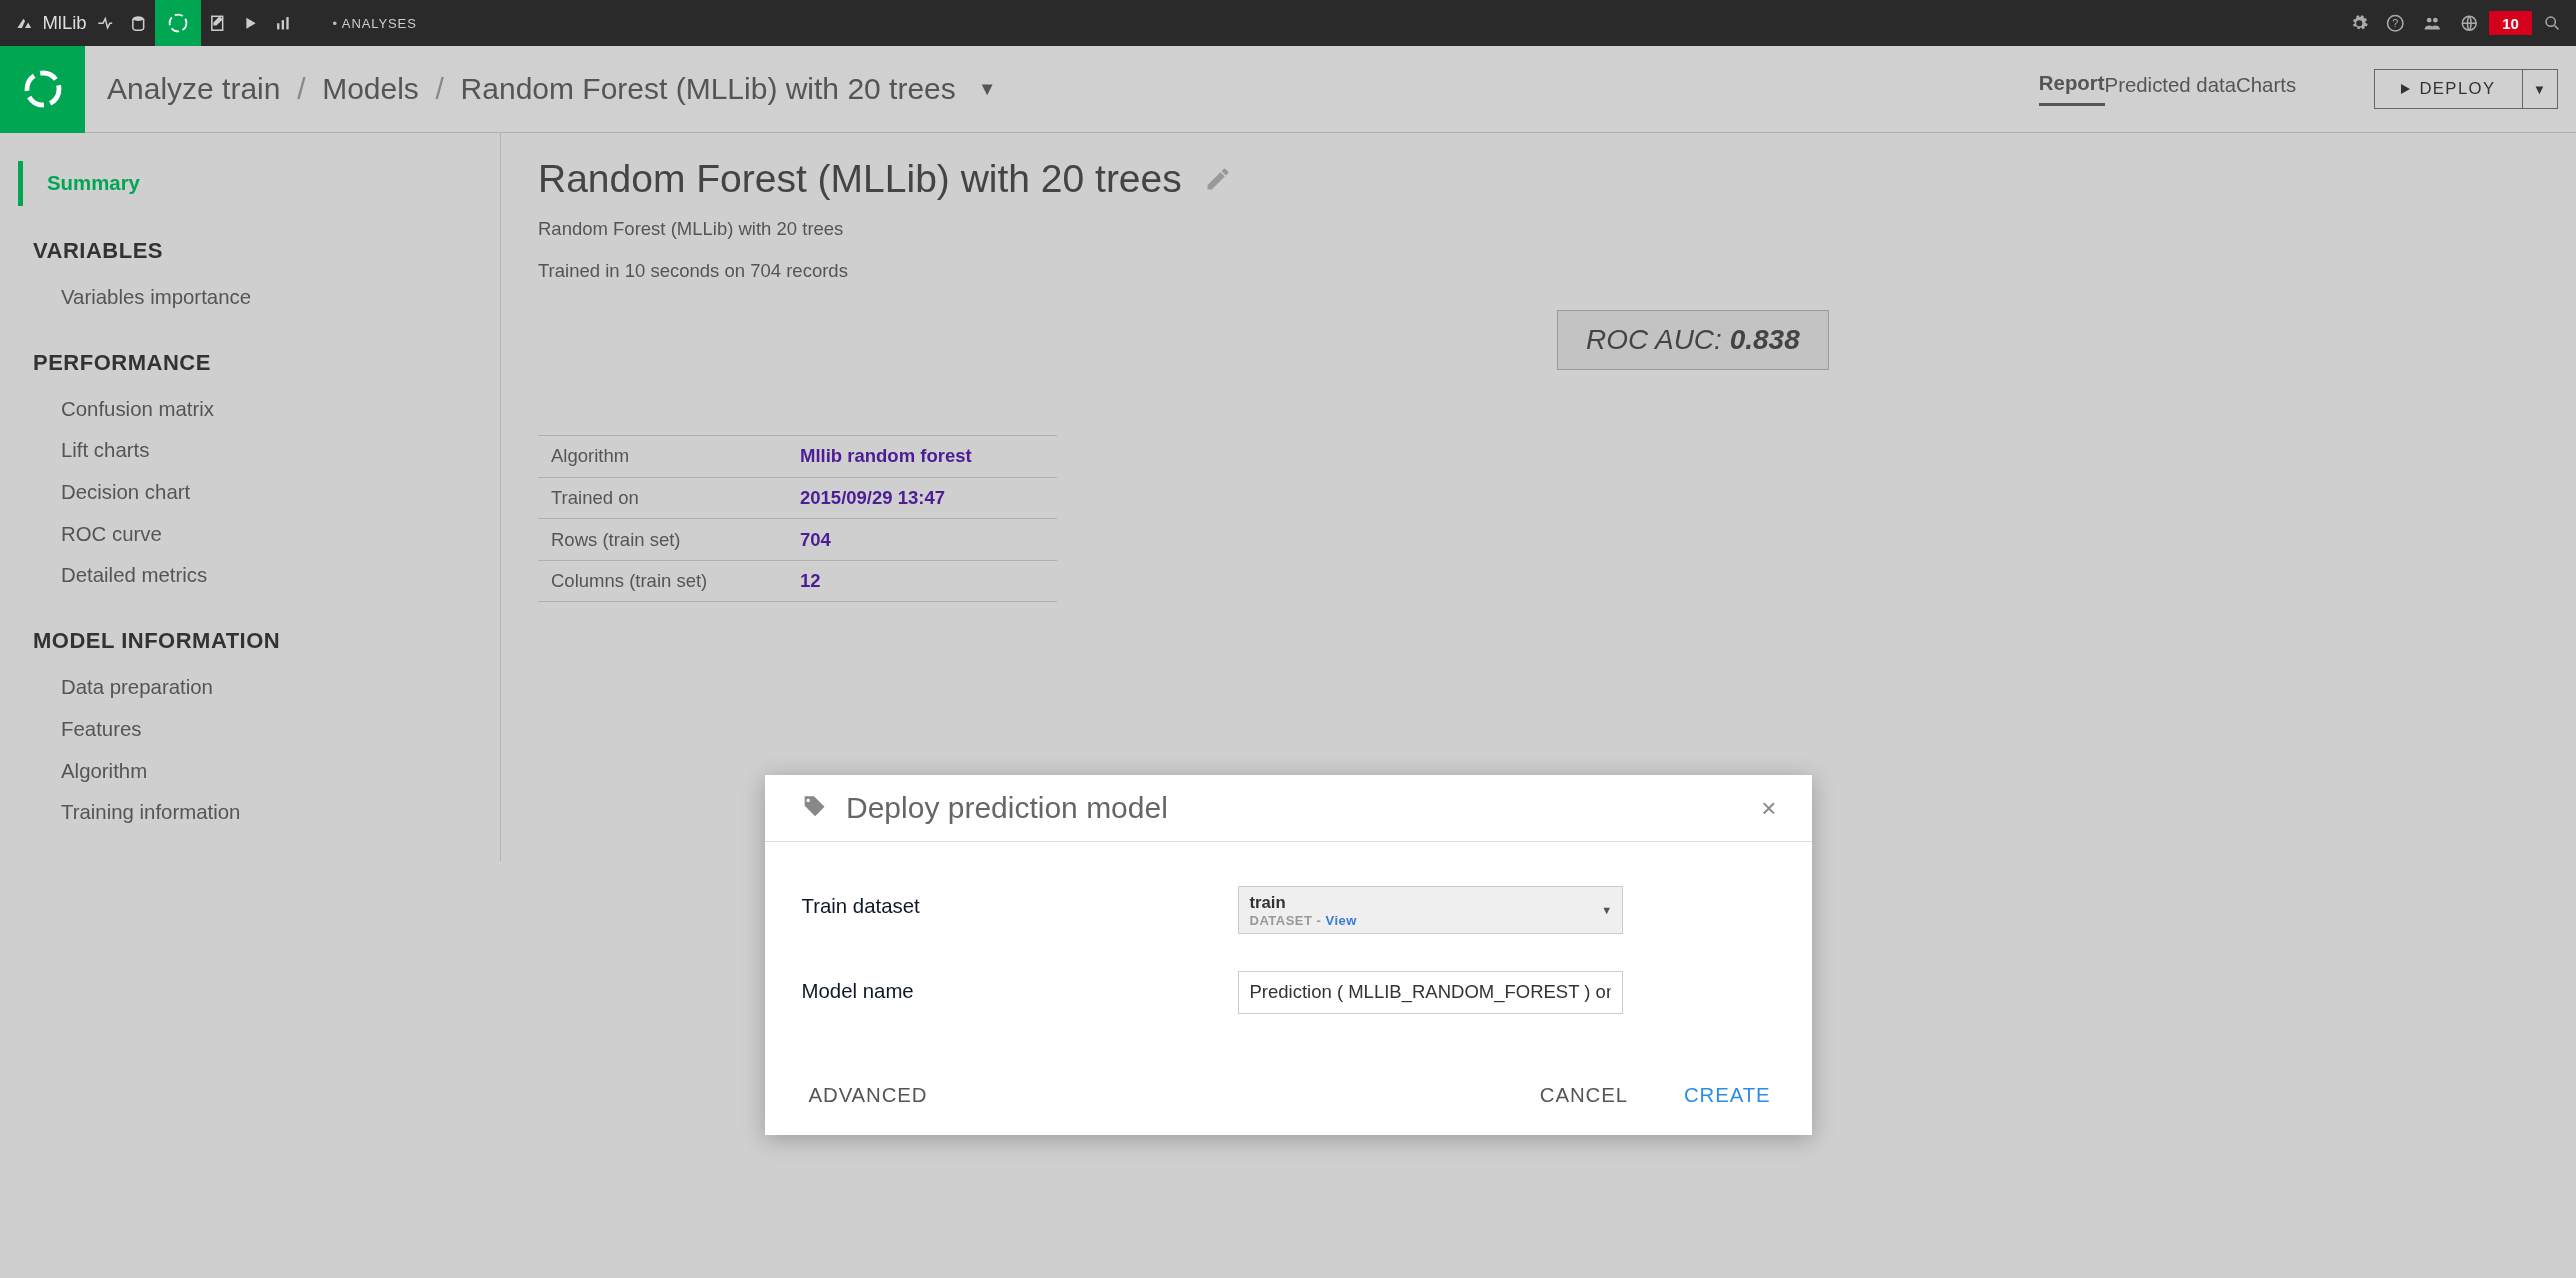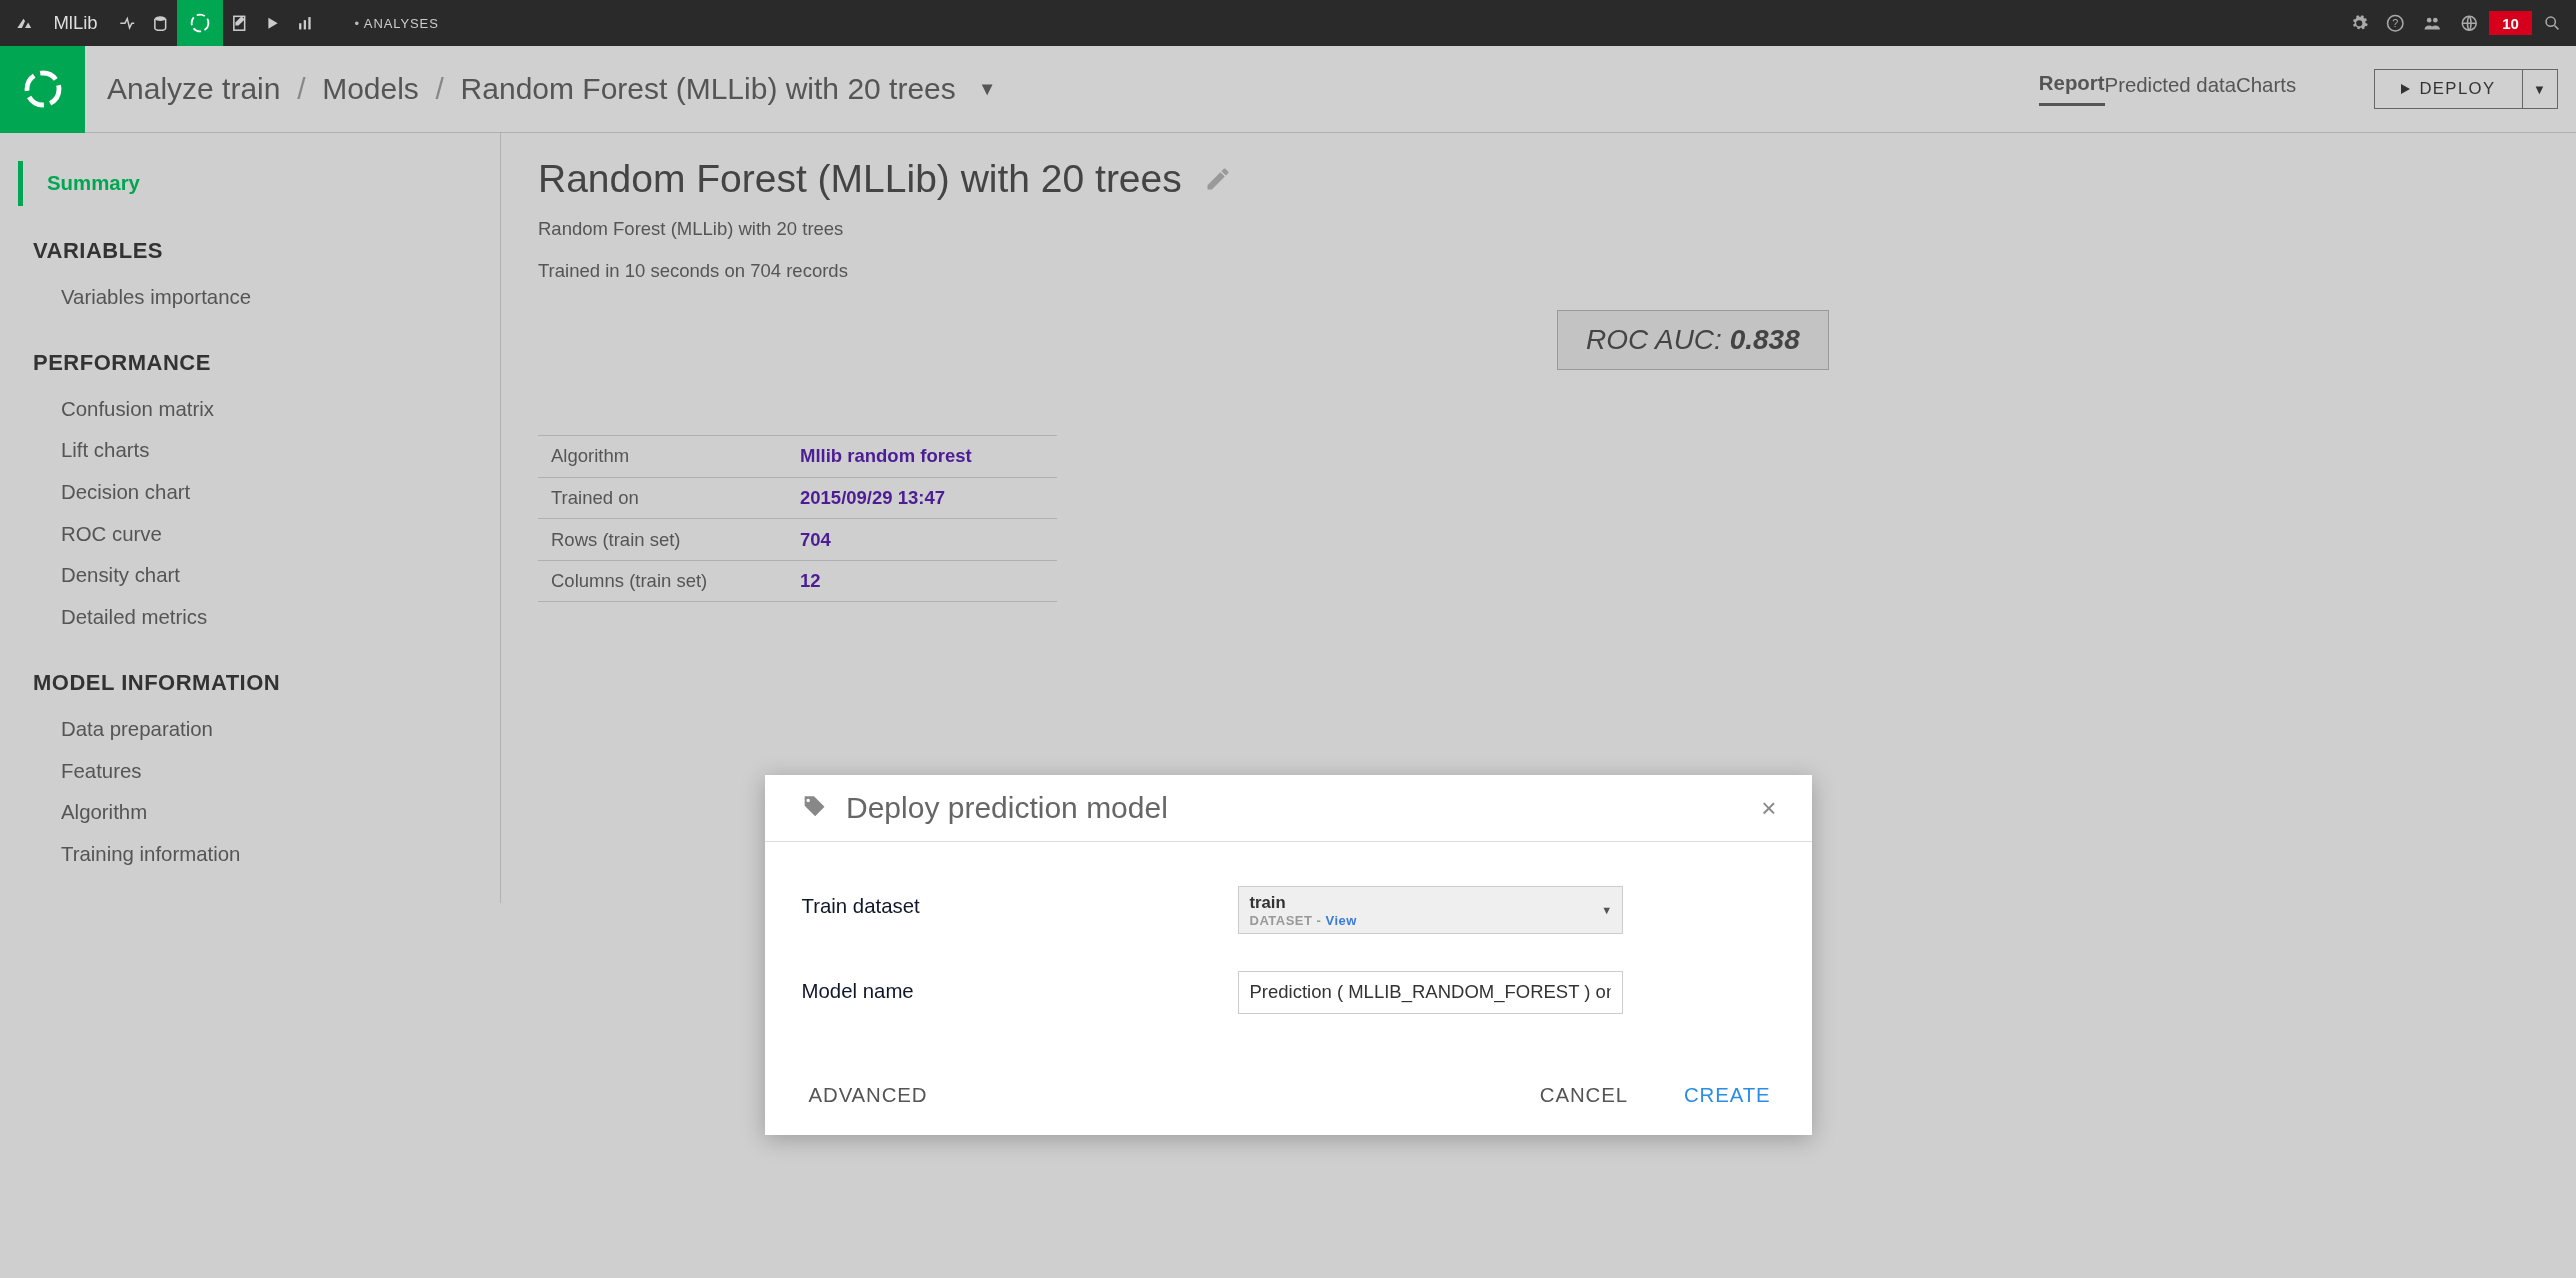--- a/index.html
+++ b/index.html
@@ -1,21 +1,21 @@
 <!DOCTYPE html>
 <html style="font-size:15px"><head>
 <meta charset="utf-8">
 <style>
   * { box-sizing: border-box; margin: 0; padding: 0; font-family: -apple-system, "Helvetica Neue", Arial, sans-serif; }
   body { background: #cfcfcf; color: #333; font-size: 13px; width:2576px; height:1279px; transform-origin: 0 0; }
   
   .topbar { height: 46px; background: #2a2a2a; display:flex; align-items:center; color:#bbb; padding:0 7.4px; }
   .topbar .icon { width:33px; height:33px; display:flex; align-items:center; justify-content:center; color:#ccc; }
   .topbar .icon svg { width:18.5px; height:18.5px; fill:#ccc; }
-  .topbar .project { font-size:18.5px; color:#ddd; margin:0 13px; }
+  .topbar .project { font-size:18.5px; color:#ddd; margin:0 2px; }
   .green-sq { background:#00a651; height:46px; width:46px; display:flex; align-items:center; justify-content:center; }
   .green-sq svg { width:24px; height:24px; stroke:#fff; fill:none; stroke-width:3; }
   .analyses-dot { color:#ccc; font-size:13px; letter-spacing:0.9px; margin-left:33px; }
   .analyses-dot::before { content:"• "; color:#bbb; }
   .top-right { margin-left:auto; display:flex; align-items:center; gap:3.7px; }
   .top-right .icon svg { fill:#aaa; }
   .notif-badge { background:#d6001c; color:#fff; font-weight:bold; padding:3.7px 13px; font-size:15px; }
   
   .navbar { height:87px; background:#d0d0d0; border-bottom:0.9px solid #b0b0b0; display:flex; align-items:center; }
   .nav-green { background:#00a651; width:85px; height:87px; display:flex; align-items:center; justify-content:center; }
@@ -186,21 +186,20 @@
 <div class="layout">
   <div class="sidebar">
     <div class="item active">Summary</div>
     <div class="section-head">VARIABLES</div>
     <div class="subitem">Variables importance</div>
     <div class="section-head">PERFORMANCE</div>
     <div class="subitem">Confusion matrix</div>
     <div class="subitem">Lift charts</div>
     <div class="subitem">Decision chart</div>
     <div class="subitem">ROC curve</div>
-    <div class="subitem">Density chart</div>
     <div class="subitem">Detailed metrics</div>
     <div class="section-head">MODEL INFORMATION</div>
     <div class="subitem">Data preparation</div>
     <div class="subitem">Features</div>
     <div class="subitem">Algorithm</div>
     <div class="subitem">Training information</div>
   </div>
 
   <div class="content">
     <div class="title-row">

